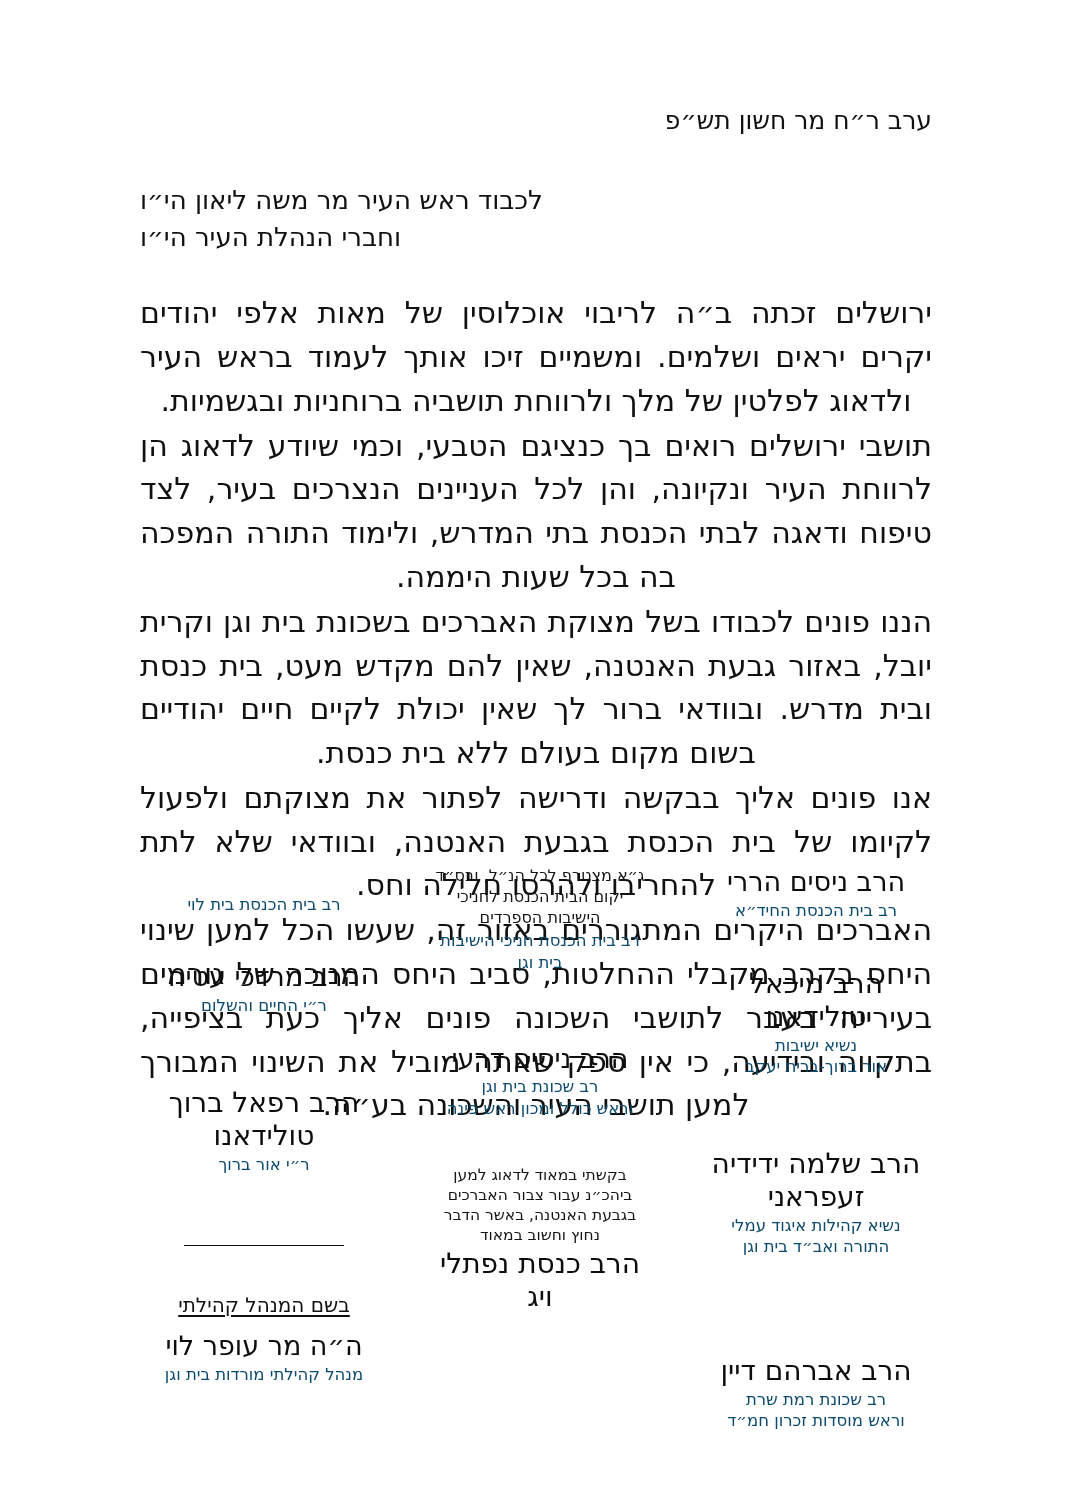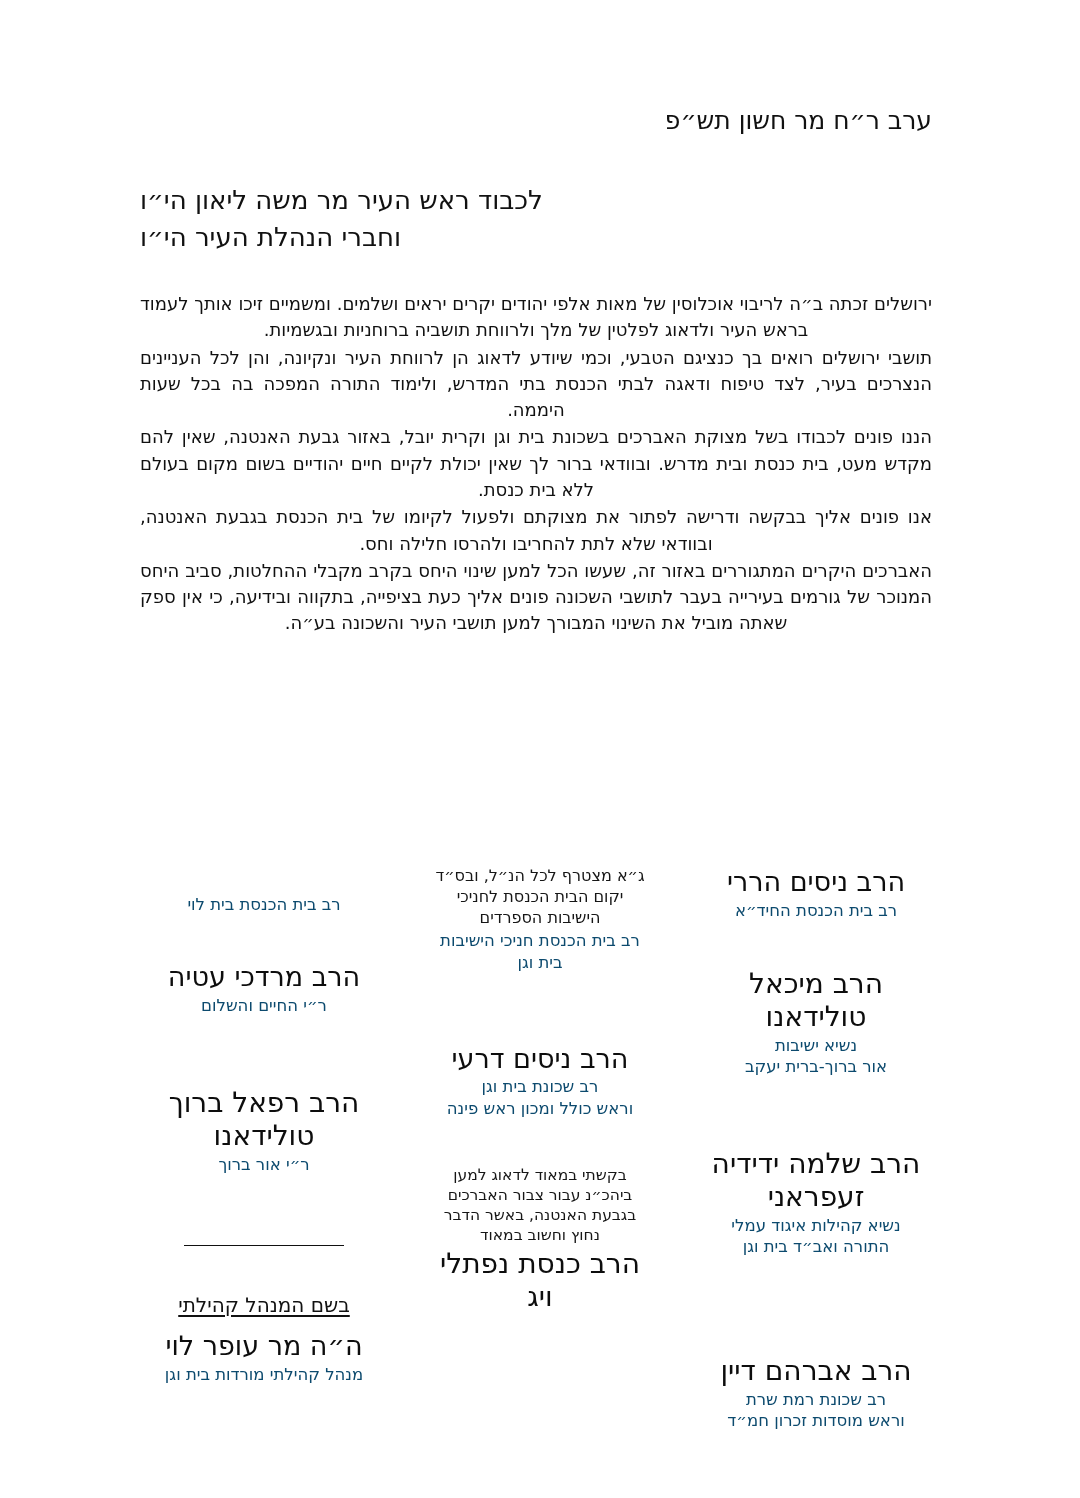--- a/index.html
+++ b/index.html
@@ -46,21 +46,21 @@
     line-height: 1.45;
     margin: 0 0 34px 0;
     direction: rtl;
   }
   .addressee div {
     display: block;
   }
 
   
   .body-text {
-    font-size: 18px;
+    font-size: 30px;
     line-height: 1.46;
     text-align: justify;
     text-align-last: center;
     direction: rtl;
   }
   .body-text p {
     margin: 0 0 1px 0;
     text-align: justify;
     text-align-last: center;
   }

